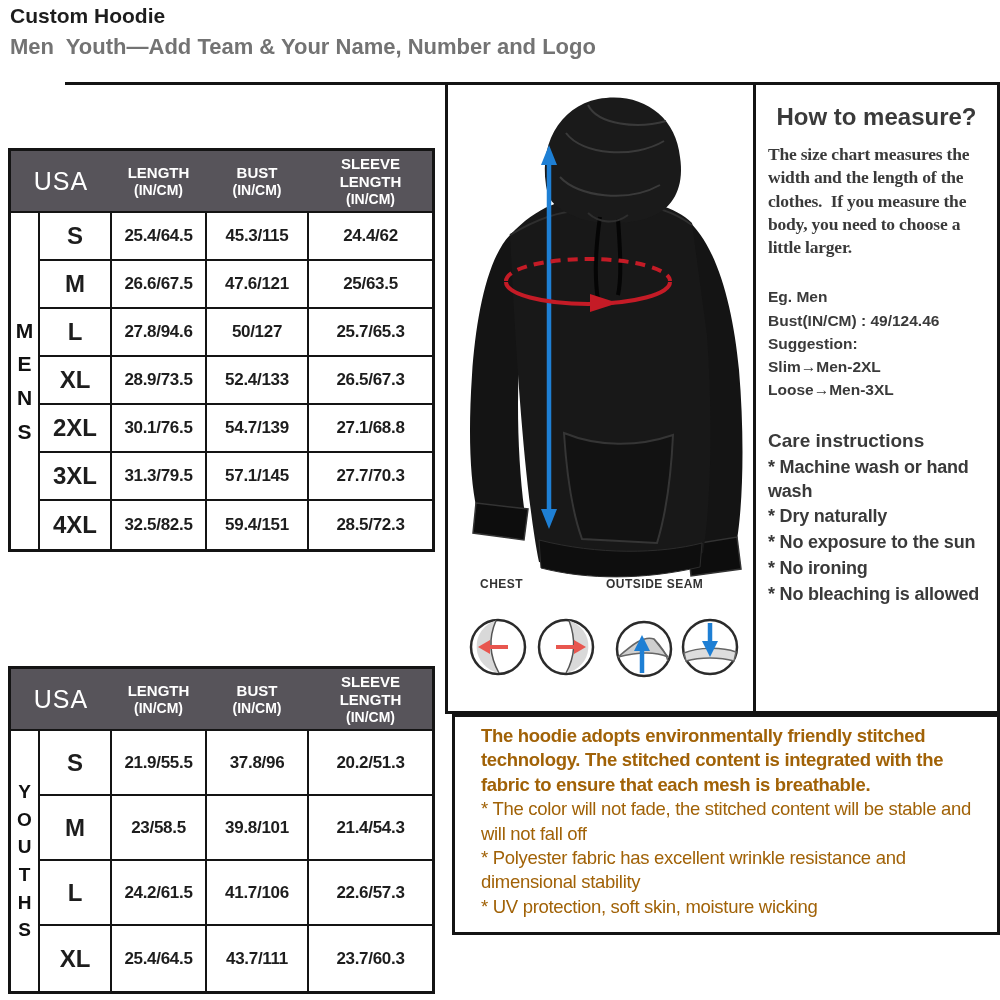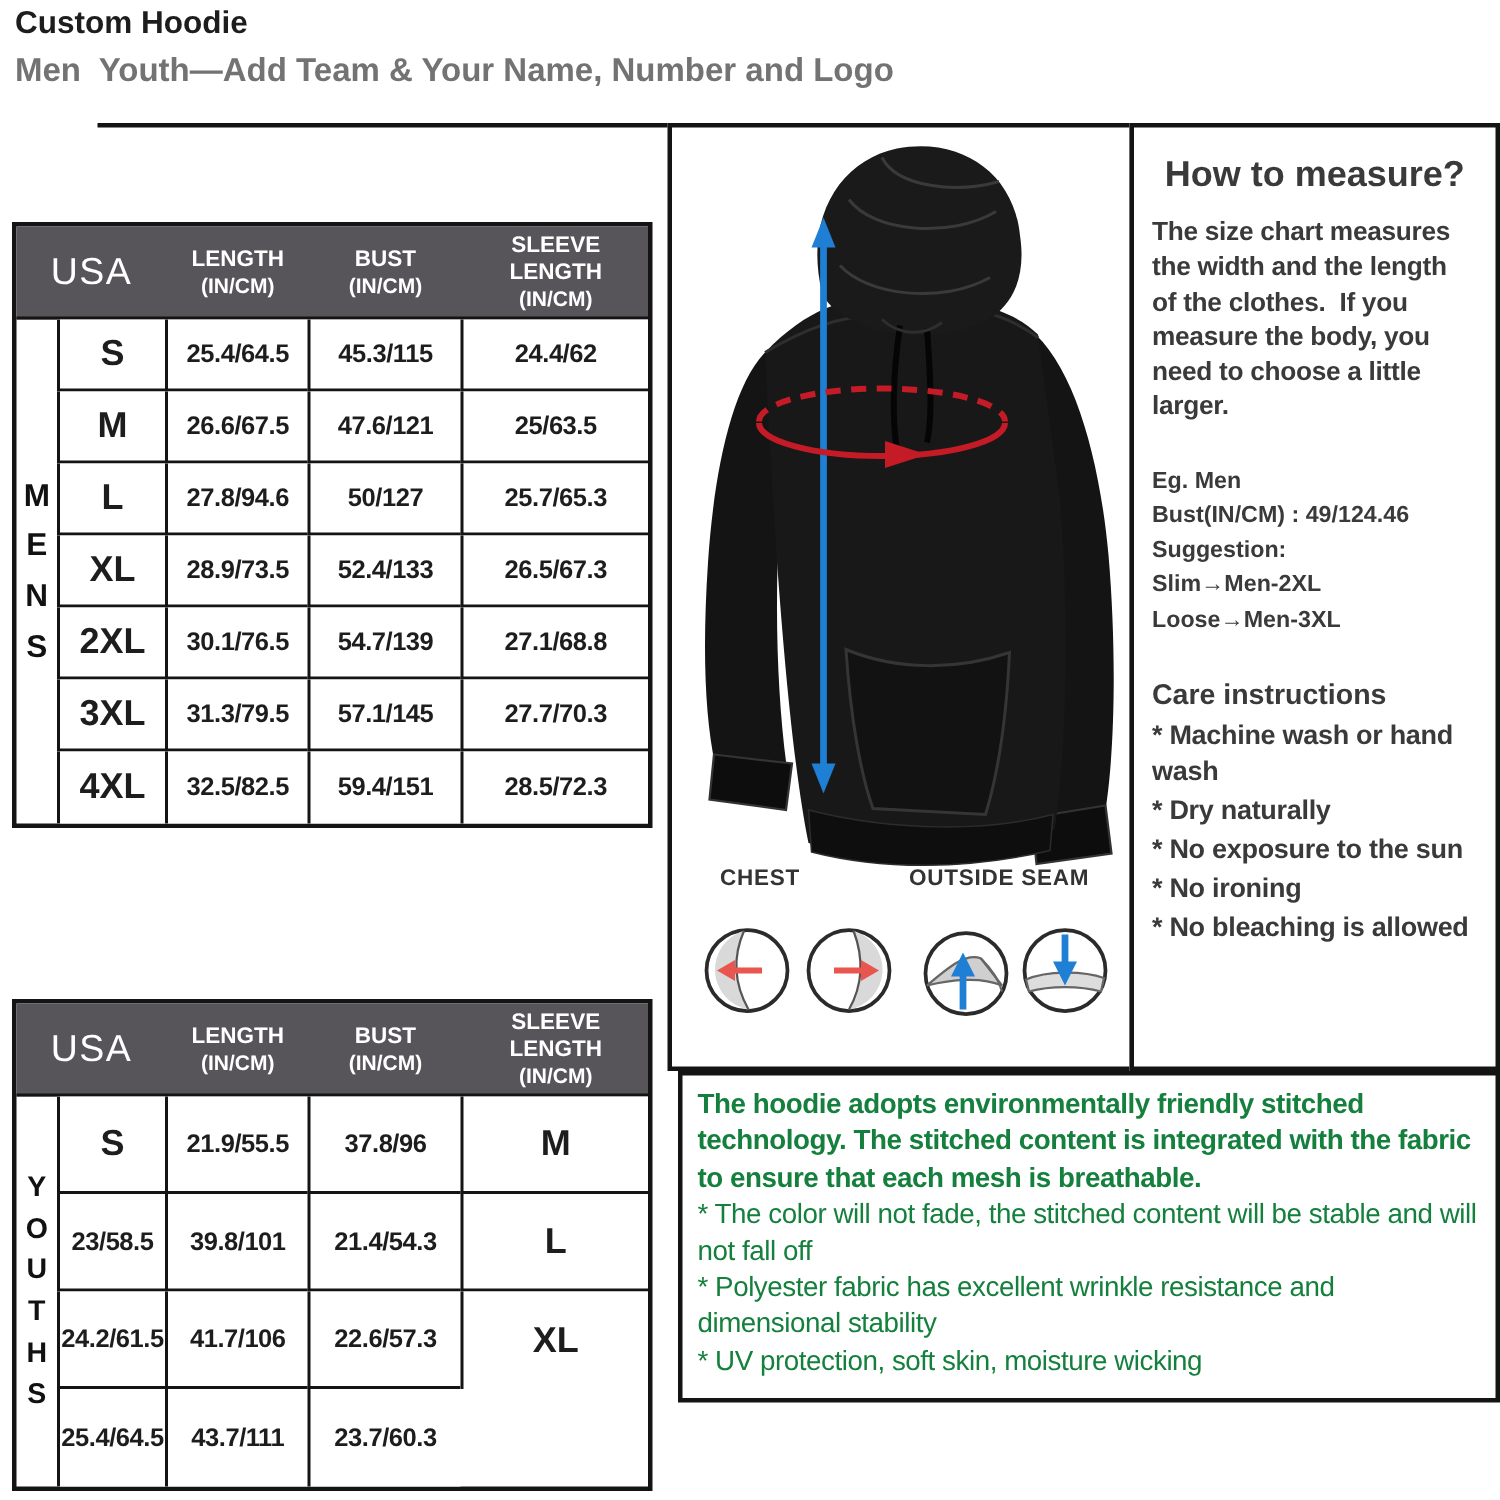--- a/index.html
+++ b/index.html
@@ -46,37 +46,37 @@
   #youth-table{left:8px;top:666px;width:427px;}
   #youth-table .table-header{grid-template-columns:100px 95px 102px 125px;}
   #youth-table .rows-grid{grid-template-columns:72px 95px 102px 125px;grid-auto-rows:65px;}
   #youth-table .group-cell{font-size:19px;line-height:1.45;}
 
   
   .figure-box{left:445px;top:82px;width:311px;height:632px;border:3px solid #141414;
     box-sizing:border-box;background:#fff;overflow:hidden;}
   .figure-box svg{display:block;}
   .measure-labels{position:relative;height:22px;margin-top:-8px;}
-  .measure-labels span{position:absolute;font-size:15px;font-weight:bold;color:#333;letter-spacing:0.5px;}
+  .measure-labels span{position:absolute;font-size:12px;font-weight:bold;color:#333;letter-spacing:0.5px;}
   .lbl-chest{left:32px;}
   .lbl-seam{left:158px;}
 
   
   .measure-panel{left:753px;top:82px;width:247px;height:632px;border:3px solid #141414;
     box-sizing:border-box;background:#fff;padding:10px 12px 0 12px;color:#3a3a3a;}
   .htm-heading{font-size:24px;font-weight:bold;text-align:center;margin:8px 0 12px 0;}
-  .htm-body{font-size:17.5px;font-weight:bold;line-height:1.33;letter-spacing:-0.2px;white-space:pre-wrap;}
+  .htm-body{font-size:17.5px;font-weight:bold;line-height:1.33;letter-spacing:-0.2px;white-space:pre-wrap;font-family:Liberation Serif, serif;}
   .eg-block{margin-top:26px;font-size:15.5px;font-weight:bold;line-height:1.5;}
   .care-heading{margin-top:28px;font-size:19px;font-weight:bold;}
   .care-list{margin-top:4px;font-size:18px;font-weight:bold;line-height:1.33;letter-spacing:-0.2px;}
   .care-list div{margin-top:2px;}
 
   
   .notes-box{left:452px;top:714px;width:548px;height:221px;border:3px solid #141414;
-    box-sizing:border-box;background:#fff;padding:7px 10px;color:#15803d;}
+    box-sizing:border-box;background:#fff;padding:7px 26px;color:#a16207;}
   .notes-intro{font-size:18.5px;font-weight:bold;line-height:1.32;letter-spacing:-0.3px;}
   .notes-list{font-size:18.5px;font-weight:normal;line-height:1.32;letter-spacing:-0.3px;}
 </style>
 </head>
 <body>
 
 <div class="abs page-title">Custom Hoodie</div>
 <div class="abs page-subtitle">Men  Youth—Add Team &amp; Your Name, Number and Logo</div>
 <div class="abs top-rule"></div>
 
@@ -158,20 +158,21 @@
         <div>O</div>
         <div>U</div>
         <div>T</div>
         <div>H</div>
         <div>S</div>
       </div>
     <div class="rows-grid">
         <div class="cell size-cell">S</div>
         <div class="cell val-cell">21.9/55.5</div>
         <div class="cell val-cell">37.8/96</div>
+        <div class="cell val-cell">20.2/51.3</div>
         <div class="cell size-cell">M</div>
         <div class="cell val-cell">23/58.5</div>
         <div class="cell val-cell">39.8/101</div>
         <div class="cell val-cell">21.4/54.3</div>
         <div class="cell size-cell">L</div>
         <div class="cell val-cell">24.2/61.5</div>
         <div class="cell val-cell">41.7/106</div>
         <div class="cell val-cell">22.6/57.3</div>
         <div class="cell size-cell">XL</div>
         <div class="cell val-cell">25.4/64.5</div>

